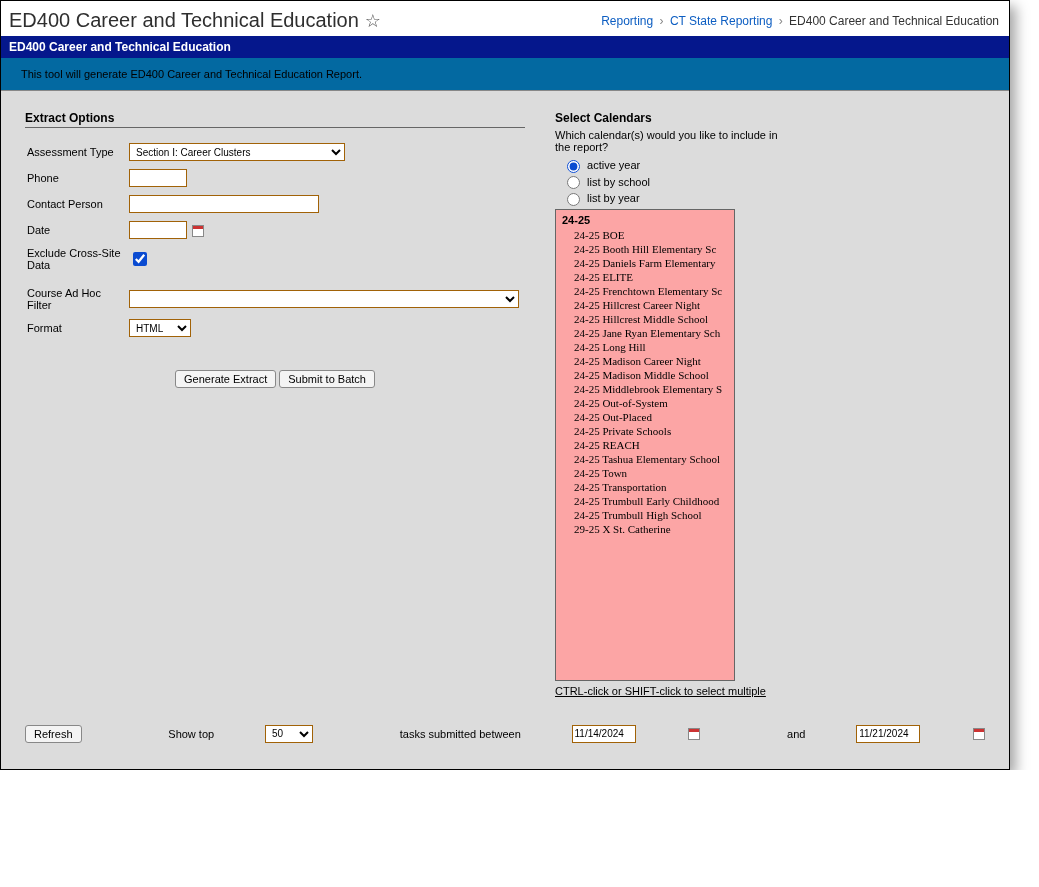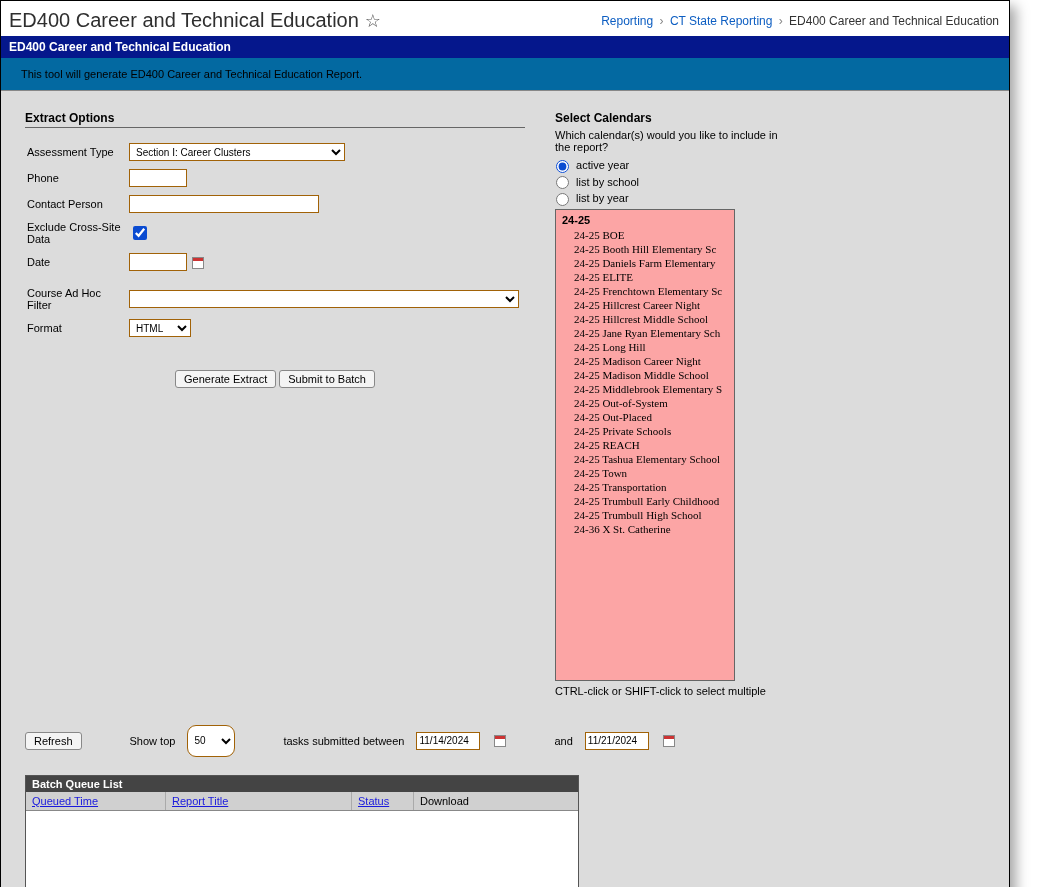--- a/index.html
+++ b/index.html
@@ -107,39 +107,39 @@
   .fmt-select { width: 62px; height: 18px; }
   .btn {
     font-size: 11px;
     padding: 2px 8px;
     background: #f4f4f4;
     border: 1px solid #888;
     border-radius: 3px;
     cursor: pointer;
   }
   .btn-row { text-align: center; margin-top: 28px; }
-  .radio-row { margin: 3px 1px; }
+  .radio-row { margin: 3px 12px; }
   .radio-row input { vertical-align: middle; margin: 0 4px 0 0; }
   .cal-tree {
     background: #fca5a5;
     border: 1px solid #666;
     height: 472px;
     width: 180px;
     overflow: hidden;
     margin-top: 0;
     padding: 2px 0;
     font-size: 11px;
   }
   .cal-tree .year { font-weight: bold; padding: 2px 6px; }
   .cal-tree .item { padding: 1px 8px 1px 18px; white-space: nowrap; overflow: hidden; text-overflow: clip; cursor: pointer; font-family: Liberation Serif, serif; }
-  .hint { font-size: 11px; margin-top: 4px; }
+  .hint { font-size: 11px; margin-top: 4px; text-decoration: underline; }
   .batch-area { padding: 0 24px; margin-top: 18px; }
-  .batch-ctrl { display: flex; align-items: center; gap: 12px; margin-bottom: 18px; flex-wrap: wrap; }
+  .batch-ctrl { display: flex; align-items: center; gap: 12px; margin-bottom: 8px; flex-wrap: wrap; justify-content: space-between; }
   .batch-ctrl .label { font-size: 11px; padding-left: 36px; }
-  .batch-ctrl select { width: 48px; height: 32px; border-radius: 9px; }
+  .batch-ctrl select { width: 48px; height: 18px; }
   .batch-ctrl input[type=text] { width: 64px; height: 18px; }
   .queue-box {
     border: 1px solid #555;
     width: 554px;
     background: #fff;
   }
   .queue-title {
     background: #444;
     color: #fff;
     font-weight: bold;
@@ -209,29 +209,29 @@
           </tr>
           <tr>
             <td class="label">Phone</td>
             <td><input type="text" class="narrow-input" style=""></td>
           </tr>
           <tr>
             <td class="label">Contact Person</td>
             <td><input type="text" class="med-input" style=""></td>
           </tr>
           <tr>
-            <td class="label">Exclude Cross-Site Data</td>
-            <td><input type="checkbox" class="blue-check" checked="" style=""></td>
-          </tr>
-          <tr>
             <td class="label">Date</td>
             <td>
               <input type="text" class="narrow-input" style="">
               <span class="cal-icon"></span>
             </td>
+          </tr>
+          <tr>
+            <td class="label">Exclude Cross-Site Data</td>
+            <td><input type="checkbox" class="blue-check" checked="" style=""></td>
           </tr>
           <tr>
                 <td colspan="2" style="height:6px"></td>
               </tr>
           <tr>
             <td class="label">Course Ad Hoc Filter</td>
             <td><select class="adhoc-select"><option></option></select></td>
           </tr>
           <tr>
             <td class="label">Format</td>
@@ -282,44 +282,34 @@
               <div class="item">24-25 Middlebrook Elementary S</div>
               <div class="item">24-25 Out-of-System</div>
               <div class="item">24-25 Out-Placed</div>
               <div class="item">24-25 Private Schools</div>
               <div class="item">24-25 REACH</div>
               <div class="item">24-25 Tashua Elementary School</div>
               <div class="item">24-25 Town</div>
               <div class="item">24-25 Transportation</div>
               <div class="item">24-25 Trumbull Early Childhood</div>
               <div class="item">24-25 Trumbull High School</div>
-              <div class="item">24-36 X St. Catherine</div>
+              <div class="item">29-25 X St. Catherine</div>
             </div>
         </div>
         <div class="hint">CTRL-click or SHIFT-click to select multiple</div>
       </div>
     </div>
 
     <div class="batch-area">
       <div class="batch-ctrl">
         <button class="btn">Refresh</button>
         <span class="label">Show top</span>
         <select><option>50</option></select>
         <span class="label">tasks submitted between</span>
         <input type="text" value="11/14/2024" style="">
         <span class="cal-icon"></span>
         <span class="label">and</span>
         <input type="text" value="11/21/2024" style="">
         <span class="cal-icon"></span>
       </div>
-      <div class="queue-box">
-        <div class="queue-title">Batch Queue List</div>
-        <div class="queue-head">
-          <div class="qcol1">Queued Time</div>
-          <div class="qcol2">Report Title</div>
-          <div class="qcol3">Status</div>
-          <div class="qcol4">Download</div>
-        </div>
-        <div class="queue-body"></div>
-      </div>
     </div>
   </div>
 </div>
 
 </body></html>

